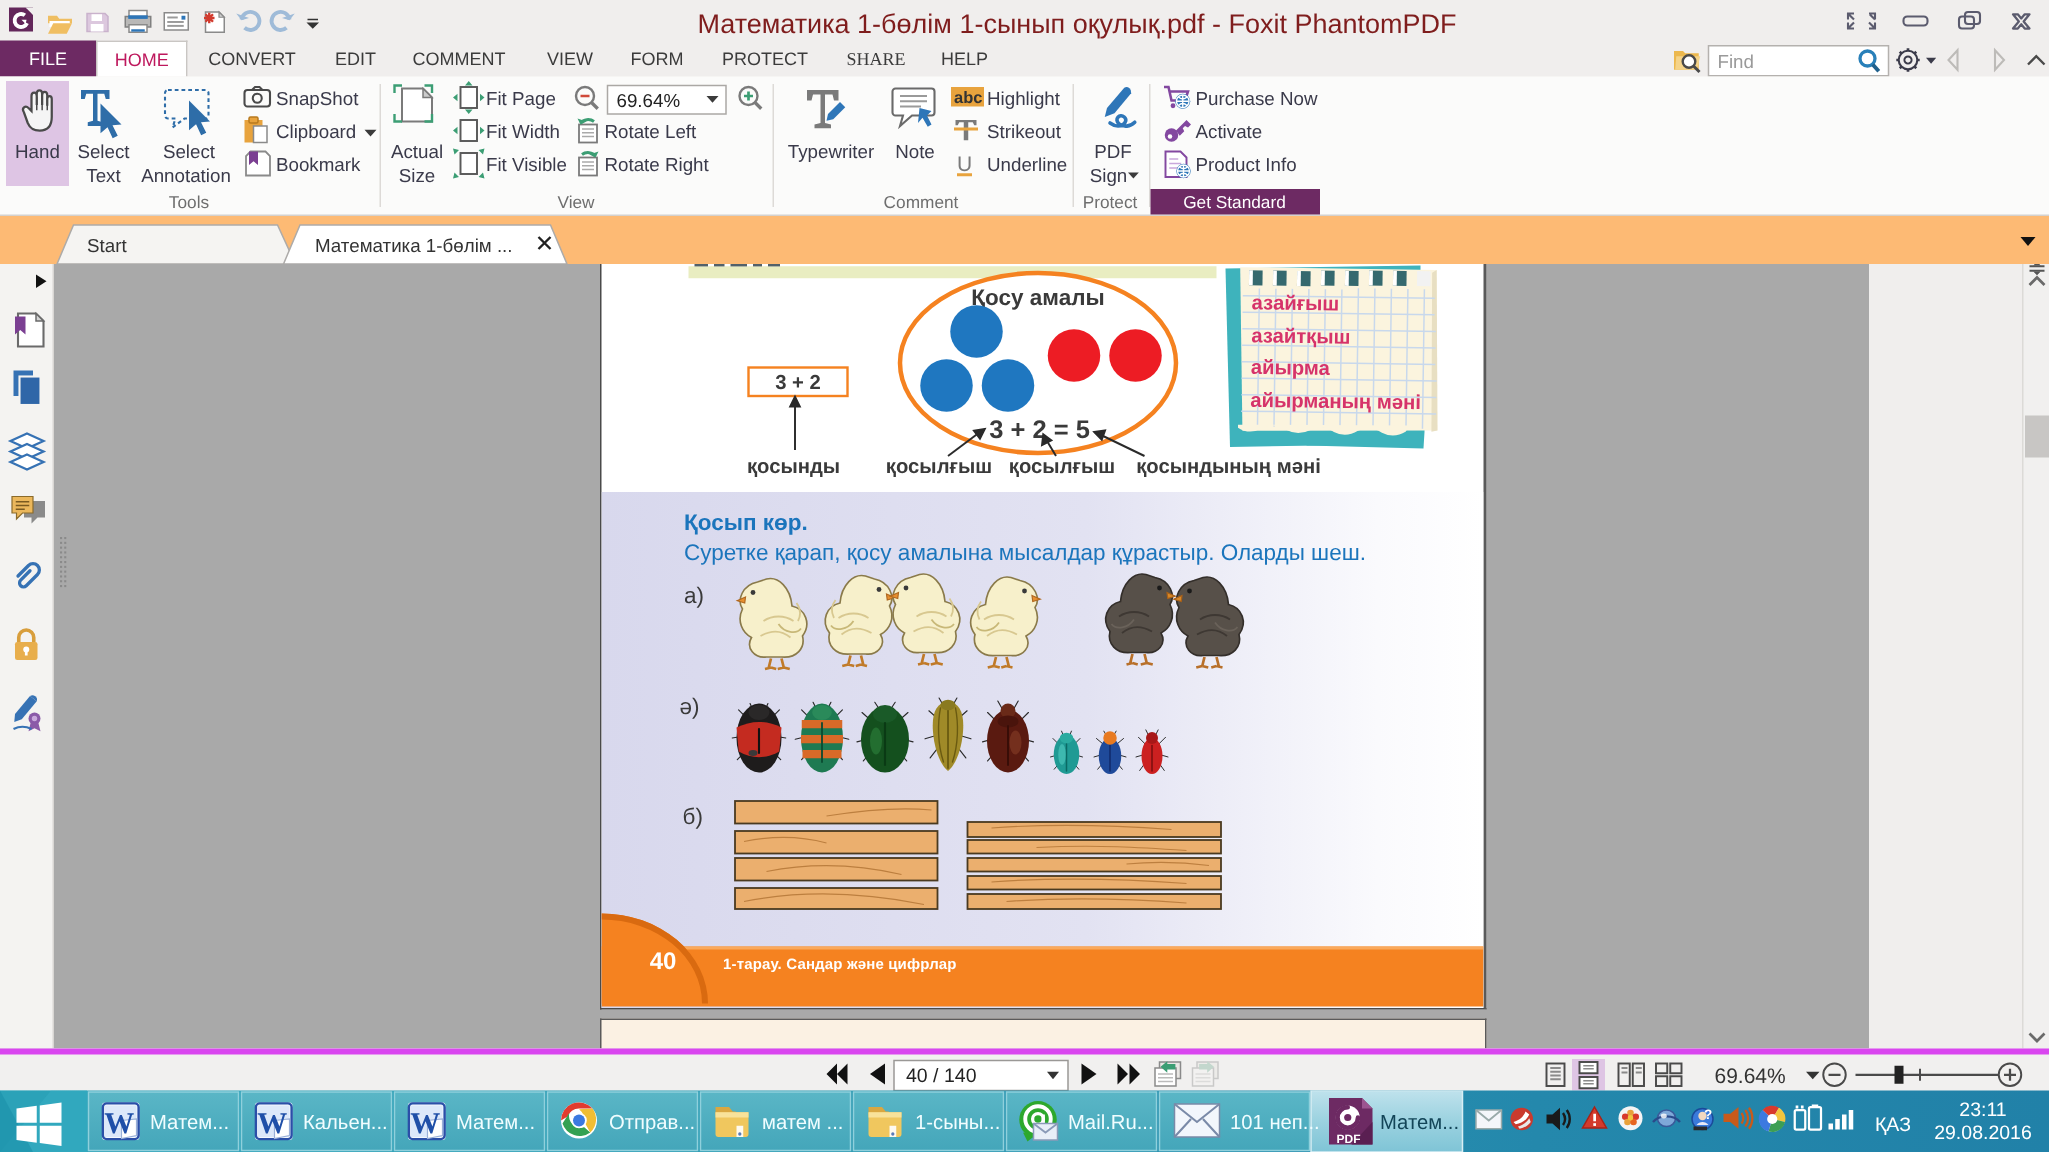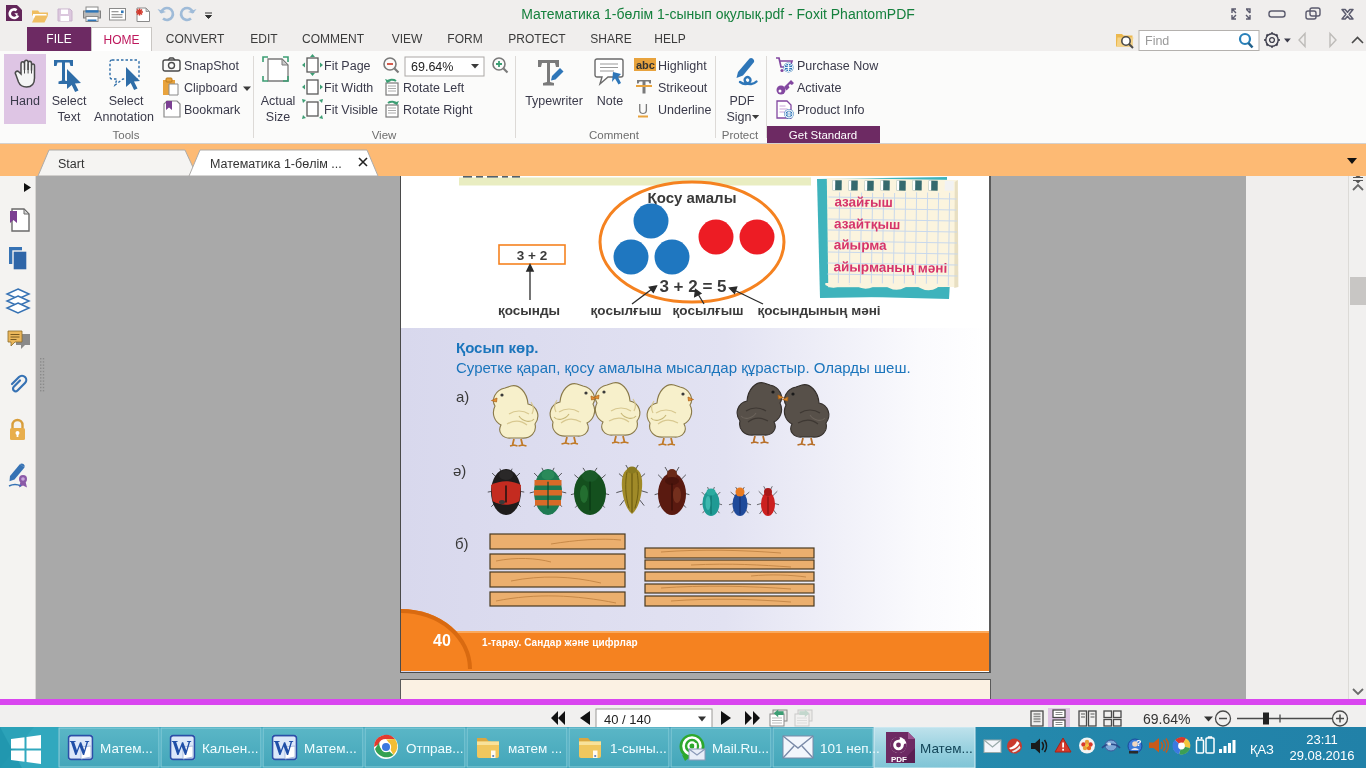--- a/index.html
+++ b/index.html
@@ -1,36 +1,36 @@
 <!DOCTYPE html>
 <html><head>
 <meta charset="utf-8">
 <style>
 * { margin:0; padding:0; box-sizing:border-box; }
 html,body { width:1366px; height:768px; overflow:hidden; font-family:"Liberation Sans", sans-serif; }
 .abs { position:absolute; }
 #stage { position:relative; width:1366px; height:768px; background:#F0EEED; }
 
 #titlebar { left:0; top:0; width:1366px; height:27px; background:#F0EEED; }
-#title-text { left:70px; width:1296px; text-align:center; top:6px; font-size:14px; color:#15803d; }
+#title-text { left:70px; width:1296px; text-align:center; top:6px; font-size:18px; color:#7f1d1d; }
 
 #menurow { left:0; top:27px; width:1366px; height:24px; background:#F0EEED; }
-.mtab { top:0; height:24px; line-height:24px; font-size:12px; color:#3b3b3b; text-align:center;margin-left:27px; }
+.mtab { top:0; height:24px; line-height:24px; font-size:12px; color:#3b3b3b; text-align:center; }
 #tab-file { left:0; width:64px; background:#6D2A63; color:#fff; }
 #tab-home { left:64px; width:61px; background:#fff; border:1px solid #C9C6C3; border-bottom:none; color:#be185d; }
 
 #ribbon { left:0; top:51px; width:1366px; height:93px; background:#FBFBFA; border-bottom:1px solid #D4D1CE; }
 
 #tabbar { left:0; top:144px; width:1366px; height:32px; background:#fdba74; }
 
 #main { left:0; top:176px; width:1246px; height:523px; background:#A9A9A9; }
 #sidebar { left:0; top:0; width:36px; height:523px; background:#F4F3F1; border-right:1px solid #D8D6D3; }
 #vscroll { left:1348px; top:0; width:18px; height:523px; background:#F1F0EF; border-left:1px solid #DCDAD7; }
 
-#statusbar { left:0; top:699px; width:1366px; height:44px; background:#F1F0EF; border-top:6px solid #d946ef; }
+#statusbar { left:0; top:699px; width:1366px; height:44px; background:#F1F0EF; border-top:4px solid #d946ef; }
 
 #taskbar { left:0; top:727px; width:1366px; height:41px; background:linear-gradient(90deg,#2FA4BA 0%, #2C9AB2 40%, #2488AC 75%, #2181A8 100%); }
 </style>
 </head>
 <body>
 <div id="stage">
   <div id="titlebar" class="abs">
     <div id="title-text" class="abs">Математика 1-бөлім 1-сынып оқулық.pdf - Foxit PhantomPDF</div>
     <svg class="abs" style="left:5px;top:4px" width="210" height="20" viewBox="0 0 210 20">
 
@@ -93,21 +93,21 @@
   </div>
   <div id="menurow" class="abs">
     <div class="mtab abs" id="tab-file">FILE</div>
     <div class="mtab abs" id="tab-home">HOME</div>
     <div class="mtab abs" style="left:125px;width:86px;">CONVERT</div>
     <div class="mtab abs" style="left:211px;width:52px;">EDIT</div>
     <div class="mtab abs" style="left:263px;width:86px;">COMMENT</div>
     <div class="mtab abs" style="left:349px;width:62px;">VIEW</div>
     <div class="mtab abs" style="left:411px;width:54px;">FORM</div>
     <div class="mtab abs" style="left:465px;width:90px;">PROTECT</div>
-    <div class="mtab abs" style="left:555px;width:58px;">SHARE</div>
+    <div class="mtab abs" style="left:555px;width:58px;font-family:Liberation Serif, serif;">SHARE</div>
     <div class="mtab abs" style="left:613px;width:60px;">HELP</div>
     <svg class="abs" style="left:1112px;top:1px" width="252" height="25" viewBox="0 0 252 25">
 
       <path d="M4 6 l6 0 1.5 1.5 9 0 0 11 -16.5 0 Z" fill="#ECB84E"></path>
       <path d="M5.5 9.5 l16 0 -2.2 9 -14.5 0 Z" fill="#F5D388"></path>
       <circle cx="14" cy="13" r="4.2" fill="#fff" stroke="#4a4a4a" stroke-width="1.6"></circle>
       <path d="M17 16 l4 4" stroke="#4a4a4a" stroke-width="2"></path>
 
       <rect x="27" y="2.5" width="120" height="20" fill="#fff" stroke="#B4B1AE"></rect>
       <text x="33" y="17" font-size="12.5" fill="#9a9a9a">Find</text>

